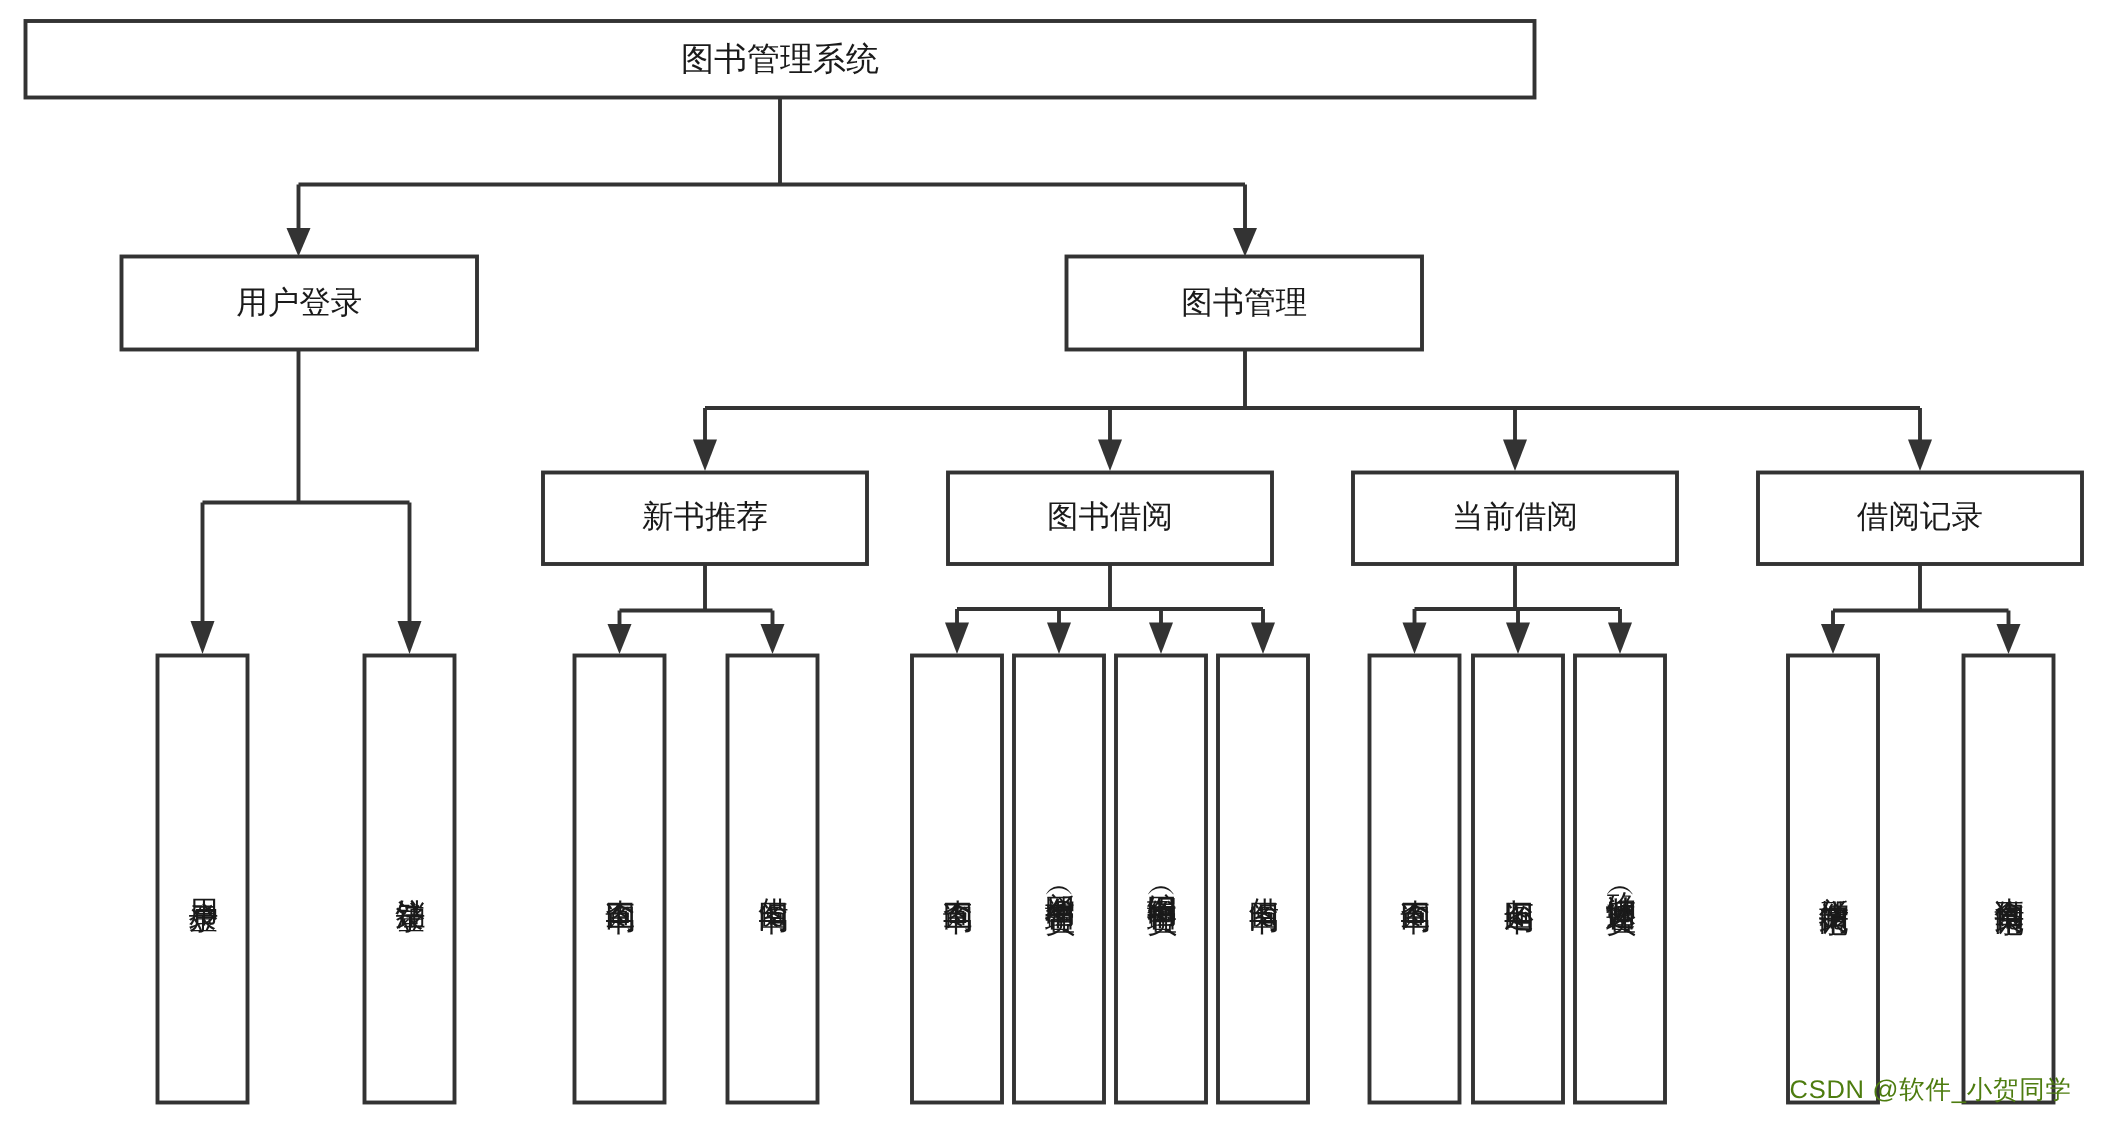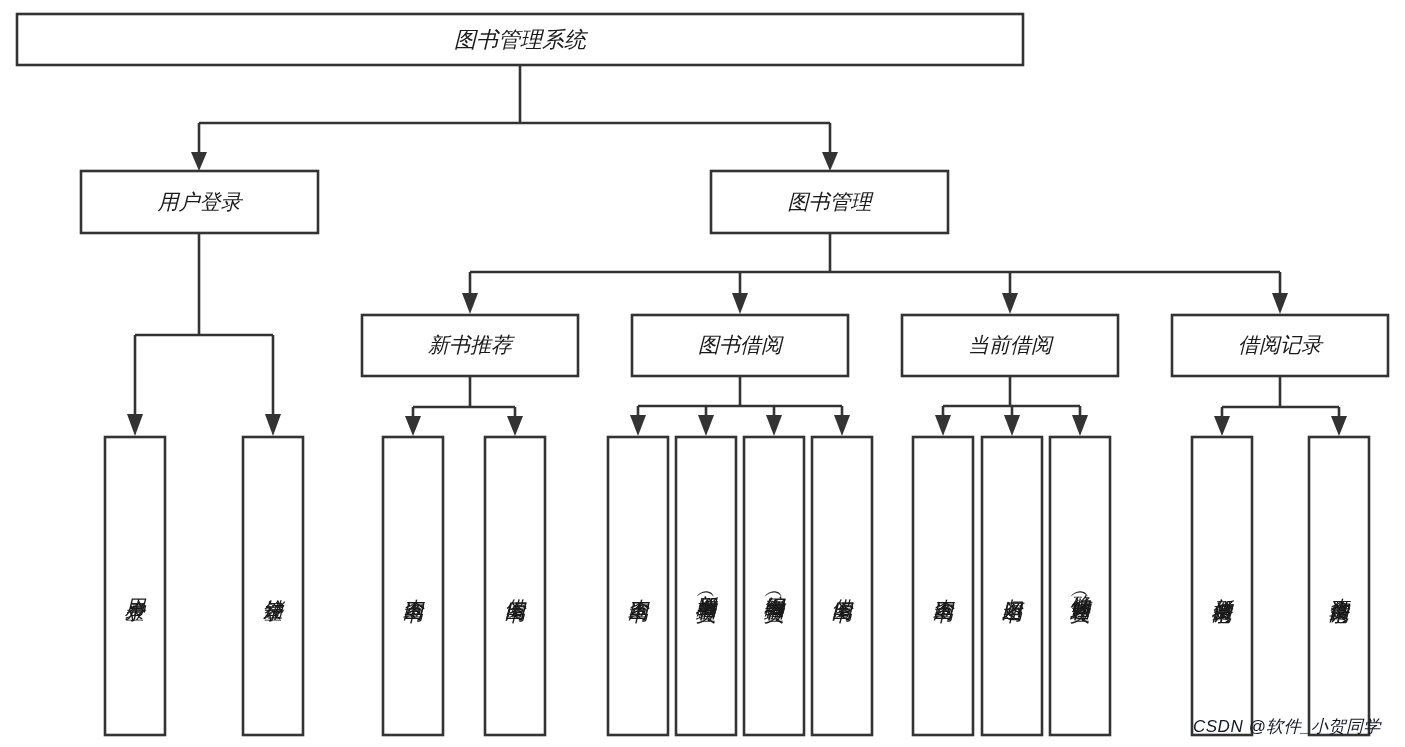--- a/index.html
+++ b/index.html
@@ -11,21 +11,20 @@
     width: 1405px;
     height: 747px;
     font-family: "Liberation Sans", "DejaVu Sans", sans-serif;
     overflow: hidden;
   }
   #diagram-root {
     position: relative;
     width: 1405px;
     height: 742px;
     background: #ffffff;
-    font-style: italic;
   }
   svg#flow-svg {
     position: absolute;
     left: 0;
     top: 0;
     width: 1405px;
     height: 747px;
     display: block;
   }
   .node-box {
@@ -71,21 +70,21 @@
     text-align: center;
     display: flex;
     align-items: center;
     justify-content: center;
     pointer-events: none;
   }
   .watermark {
     position: absolute;
     font-family: "Liberation Sans", "DejaVu Sans", sans-serif;
     font-size: 17px;
-    color: #0f172a;
+    color: #4d7c0f;
     white-space: nowrap;
     letter-spacing: 0.5px;
   }
 </style>
 </head>
 <body>
 
 <div id="diagram-root">
 
   <svg id="flow-svg" viewBox="0 0 1405 747">

